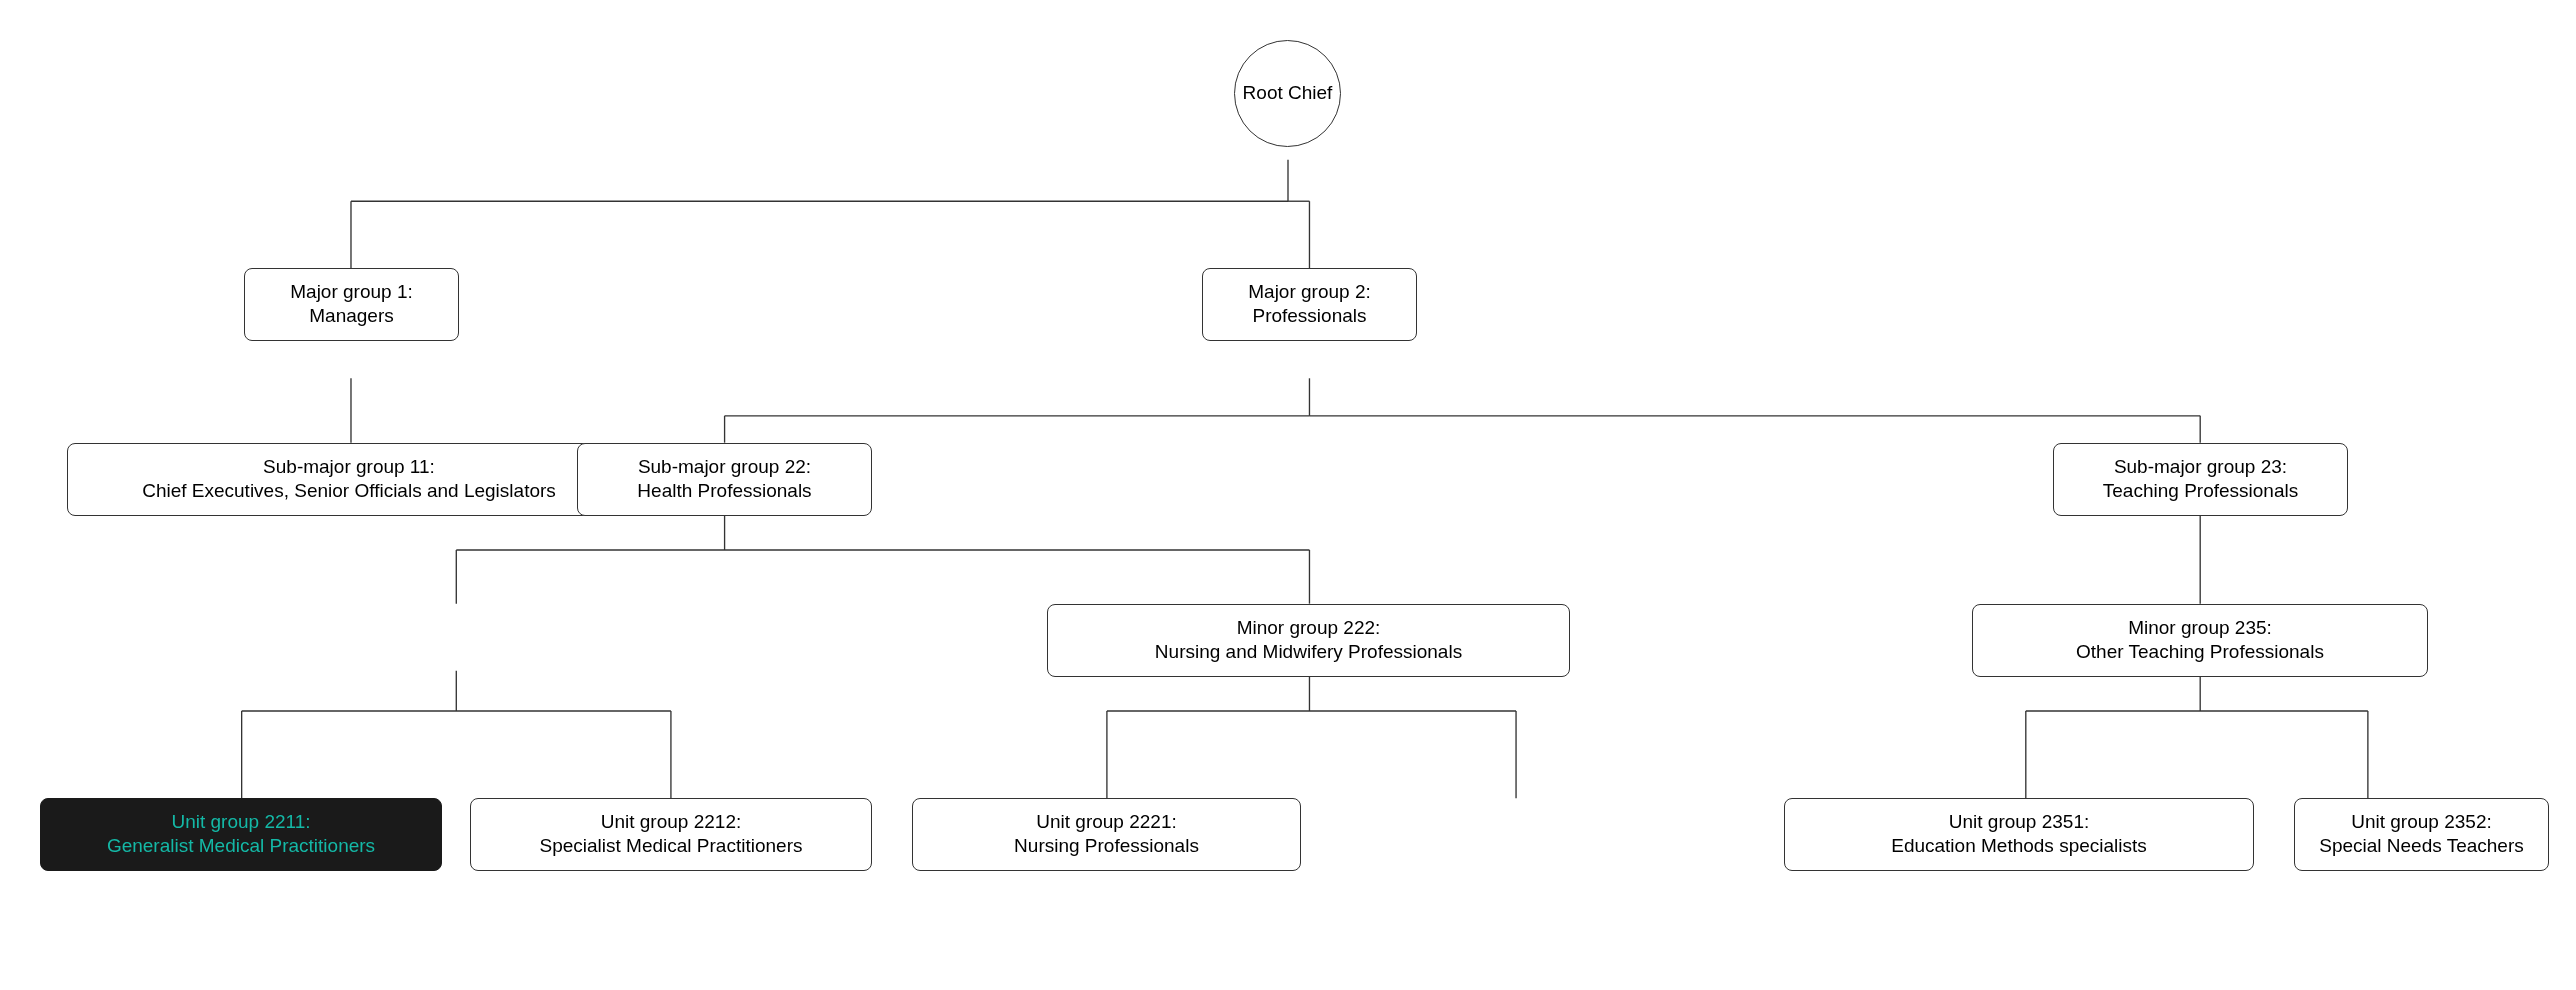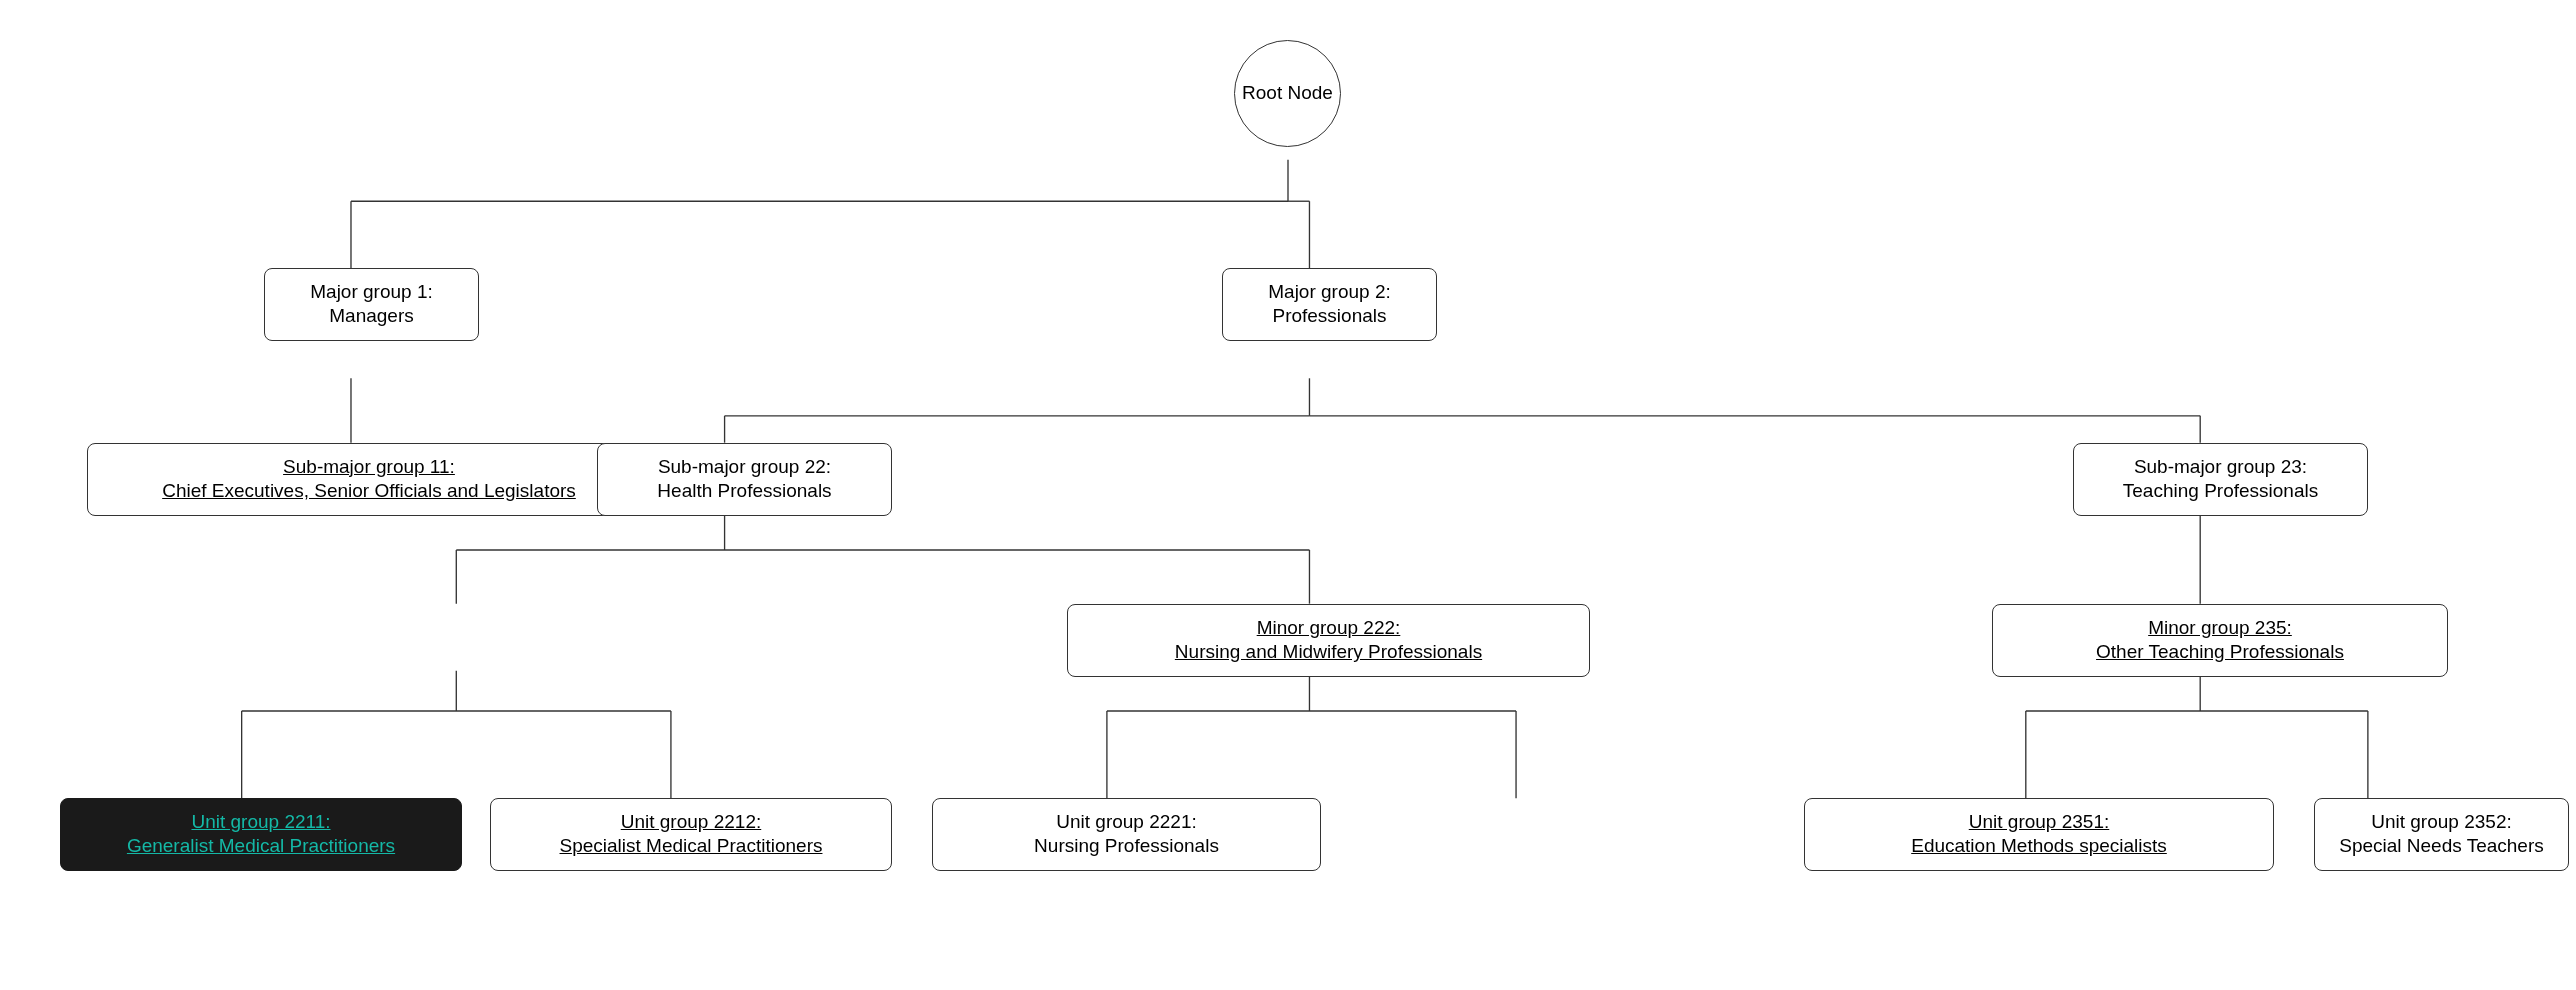--- a/index.html
+++ b/index.html
@@ -41,32 +41,30 @@
 
     .node.circle {
       border-radius: 50%;
       width: 107px;
       height: 107px;
     }
 
     .node.rect {
       border-radius: 8px;
       padding: 10.7px 13.4px;
-      margin-left: 20px;
     }
 
     .node.dark {
       background: #1a1a1a;
       color: #14b8a6;
       border-color: #1a1a1a;
     }
 
     .node.wide {
       min-width: 282px;
-      text-decoration: underline;
     }
 
     .node.medium {
       min-width: 215px;
     }
   </style>
 </head>
 <body>
 
 <div class="tree-container">
@@ -111,21 +109,21 @@
     <line x1="2260" y1="1060" x2="2260" y2="1190" stroke="#333" stroke-width="2"></line>
 
     <line x1="3280" y1="1000" x2="3280" y2="1060" stroke="#333" stroke-width="2"></line>
     <line x1="3020" y1="1060" x2="3530" y2="1060" stroke="#333" stroke-width="2"></line>
     <line x1="3020" y1="1060" x2="3020" y2="1190" stroke="#333" stroke-width="2"></line>
 
     <line x1="3530" y1="1060" x2="3530" y2="1190" stroke="#333" stroke-width="2"></line>
   </svg>
 
   <div class="node circle" style="left: 1234px; top: 40px;">
-    <span>Root Node</span>
+    <span>Root Chief</span>
   </div>
 
   <div class="node rect medium" style="left: 244px; top: 268px; min-width: 215px;">
     <span>Major group 1:<br>Managers</span>
   </div>
 
   <div class="node rect medium" style="left: 1202px; top: 268px; min-width: 215px; align-items: flex-end;">
     <span>Major group 2:<br>Professionals</span>
   </div>
 

